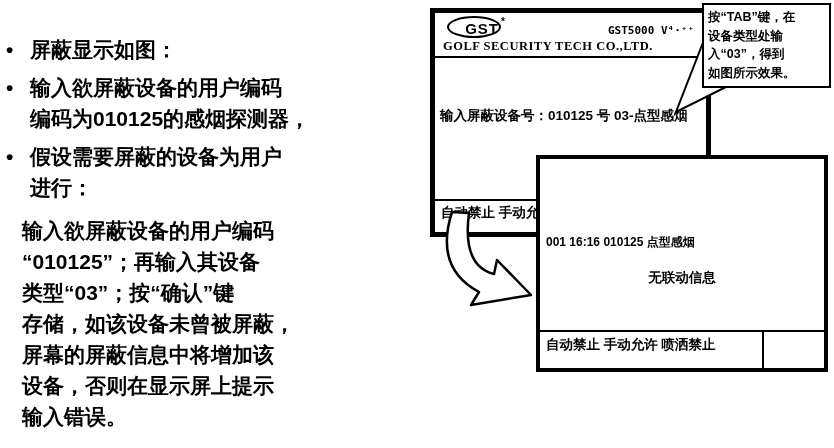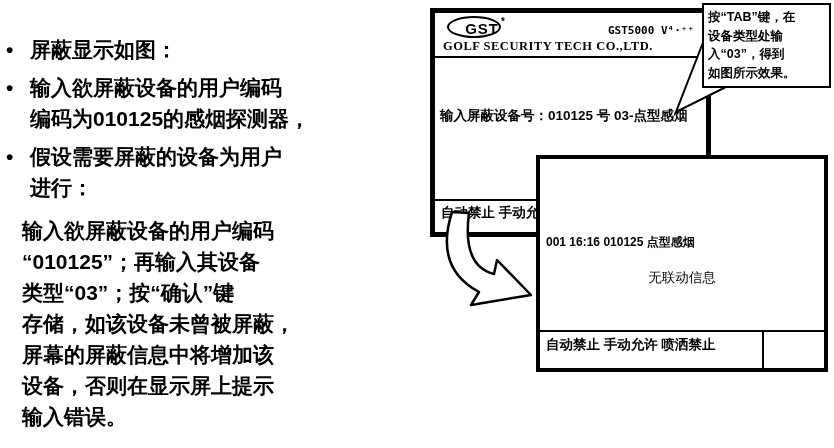--- a/index.html
+++ b/index.html
@@ -32,21 +32,21 @@
   .s1-bottom-divider{position:absolute;left:0;top:186px;width:100%;height:2px;background:#000;}
   .s1-status{position:absolute;left:6px;top:191px;font-size:13.5px;font-weight:bold;white-space:nowrap;}
 
   
   .screen2{position:absolute;left:536px;top:155px;width:292px;height:217px;
     border:4px solid #000;background:#fff;box-sizing:border-box;z-index:3;}
   .s2-header{position:absolute;left:6px;top:4px;font-size:13.5px;font-weight:bold;white-space:nowrap;}
   .s2-header .hicon{margin-right:2px;font-weight:normal;}
   .s2-entry{position:absolute;left:6px;top:27px;font-size:12px;font-weight:bold;white-space:nowrap;margin-top:48px;}
   .s2-center{position:absolute;left:0;top:110px;width:100%;text-align:center;
-    font-size:13.5px;font-weight:normal;}
+    font-size:13.5px;font-weight:bold;}
   .s2-statusbar{position:absolute;left:0;bottom:0;width:100%;height:38px;
     border-top:2px solid #000;box-sizing:border-box;}
   .s2-status-left{position:absolute;left:6px;top:4px;font-size:13.5px;font-weight:bold;white-space:nowrap;}
   .s2-vline{position:absolute;left:222px;top:0;bottom:0;width:2px;background:#000;}
   .s2-status-right{position:absolute;left:231px;top:2px;width:56px;font-size:13.5px;
     font-weight:bold;letter-spacing:4px;line-height:17px;}
 
   
   .callout{position:absolute;left:702px;top:3px;width:129px;height:85px;
     border:2px solid #000;background:#fff;box-sizing:border-box;z-index:4;

